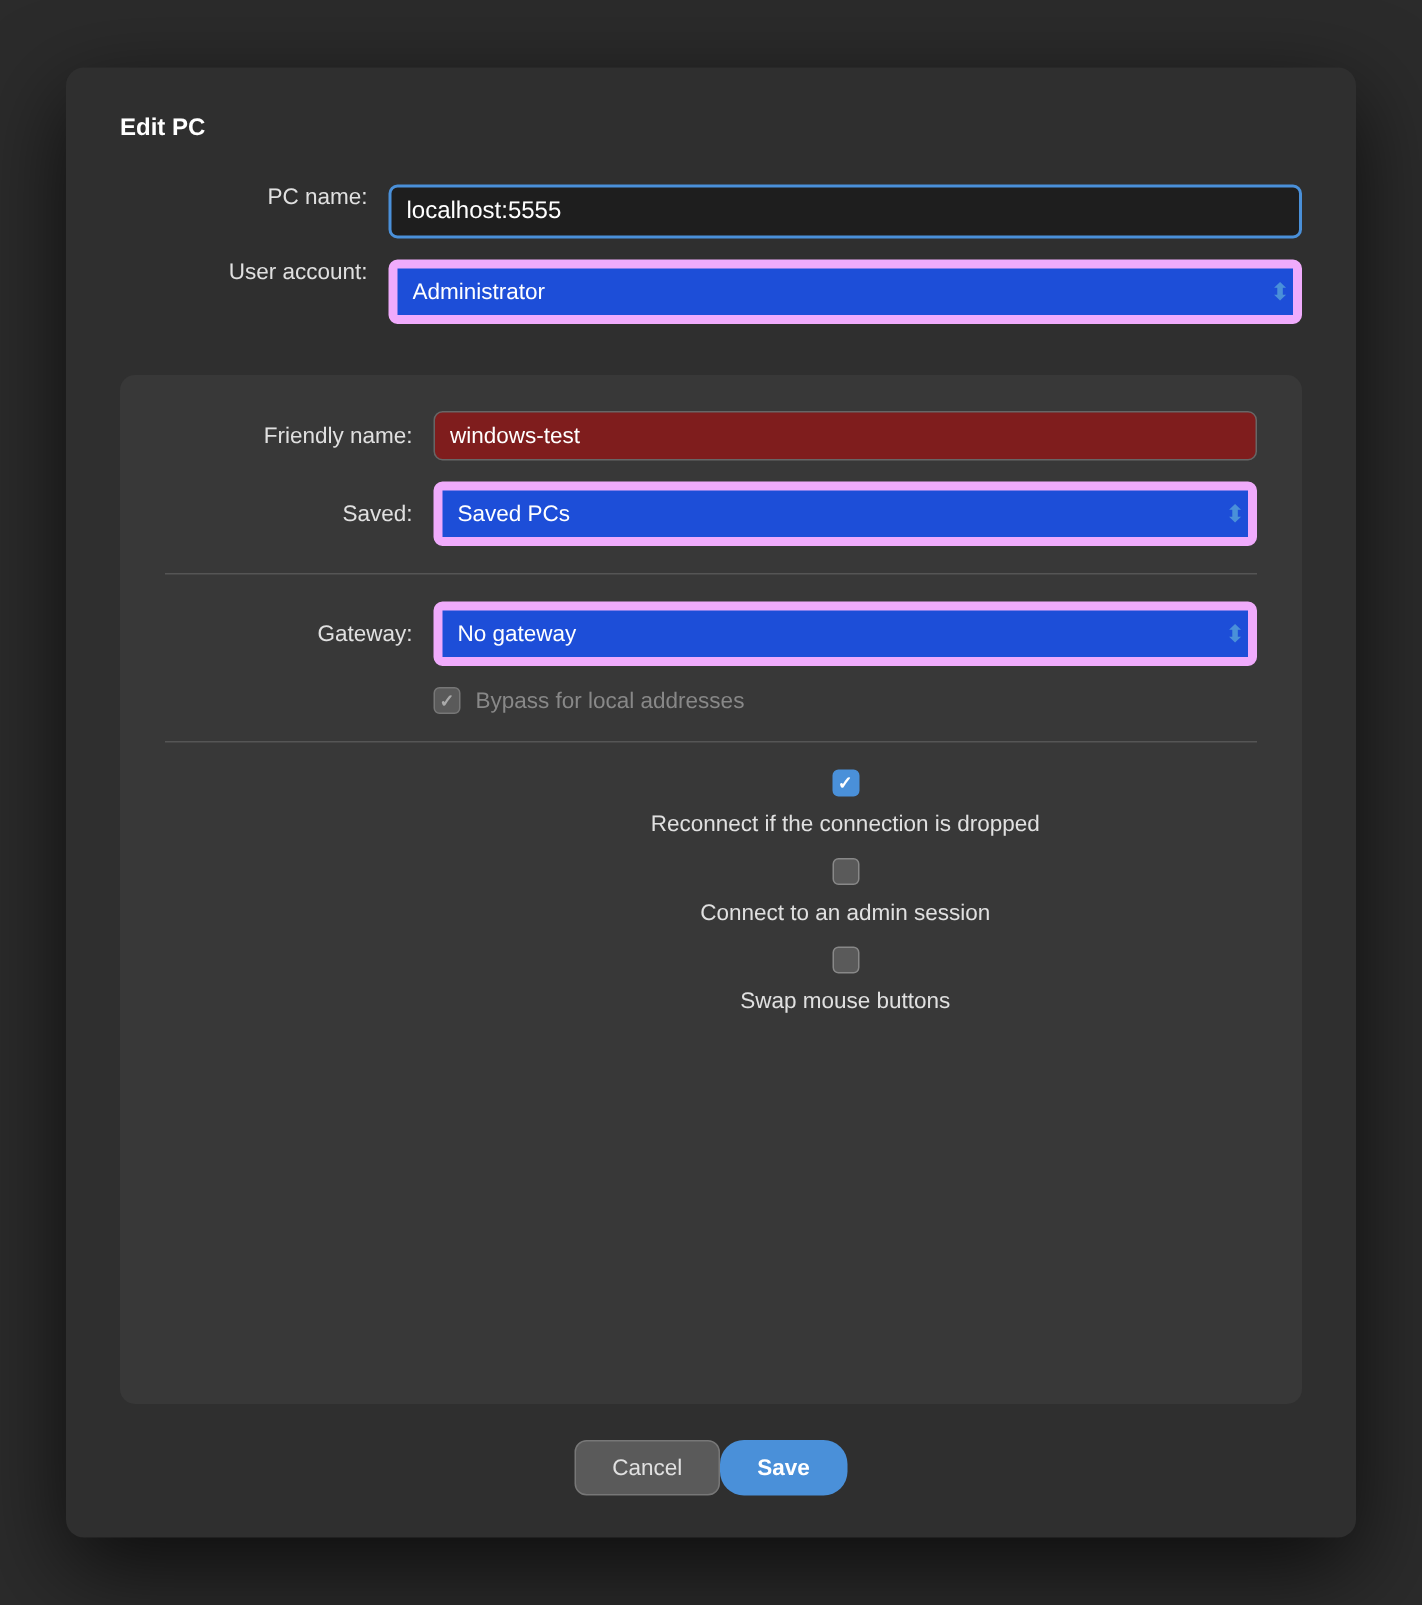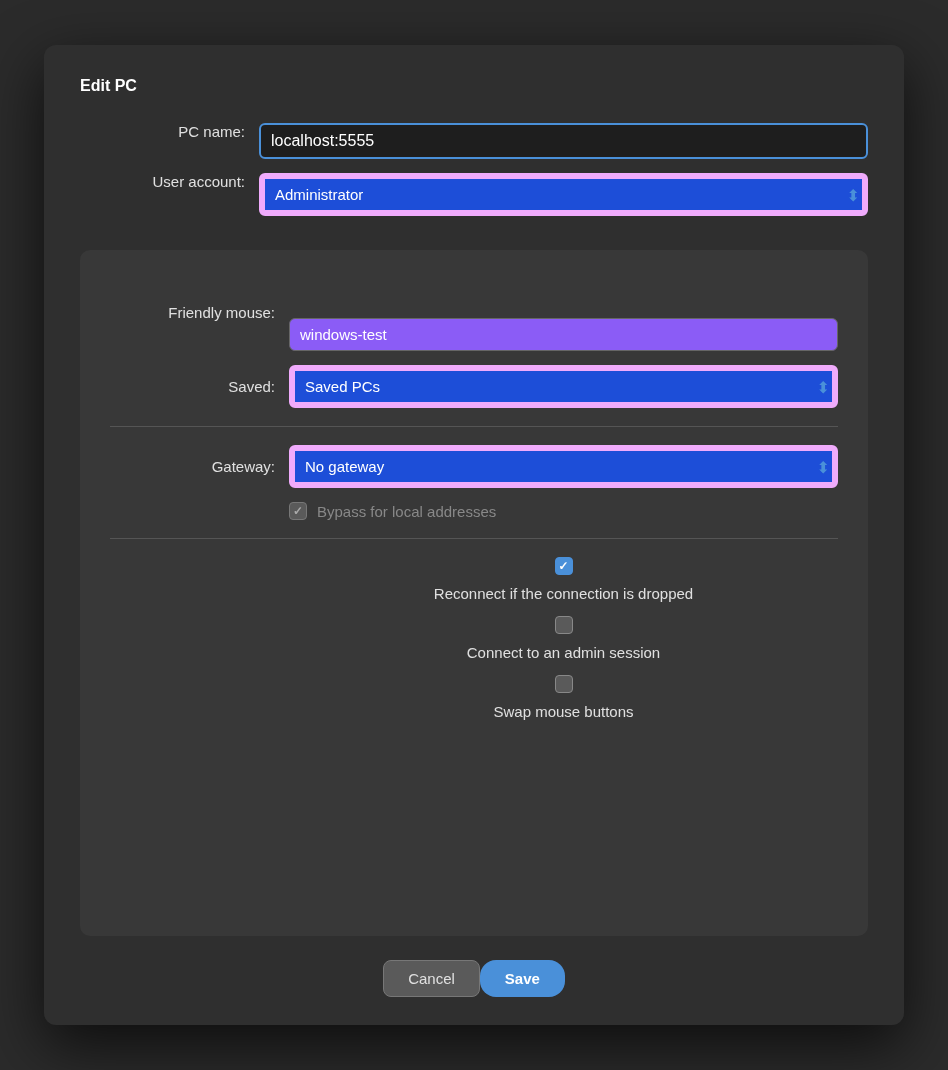--- a/index.html
+++ b/index.html
@@ -142,28 +142,27 @@
       color: #e0e0e0;
       font-size: 15px;
       text-align: right;
       width: 165px;
       margin-right: 14px;
       flex-shrink: 0;
     }
 
     .inner-text-input {
       flex: 1;
-      background: #8b5cf6;
+      background: #7f1d1d;
       border: 1px solid #666;
       border-radius: 6px;
       color: #ffffff;
       font-size: 15px;
       padding: 7px 10px;
       outline: none;
-      margin-top: 44px;
     }
 
     .divider {
       border: none;
       border-top: 1px solid #555;
       margin: 18px 0;
     }
 
     .checkbox-section {
       padding-left: 179px;
@@ -292,21 +291,21 @@
       </select>
       <span class="select-arrow">⬍</span>
     </div>
   </div>
 
   <div class="tabs-panel">
 
     <div class="tab-content">
 
       <div class="inner-field-row">
-        <label class="inner-label">Friendly mouse:</label>
+        <label class="inner-label">Friendly name:</label>
         <input class="inner-text-input" type="text" value="windows-test" style="">
       </div>
 
       <div class="inner-field-row">
         <label class="inner-label">Saved:</label>
         <div class="select-wrapper">
           <select class="select-input">
             <option>Saved PCs</option>
             <option>No group</option>
           </select>

